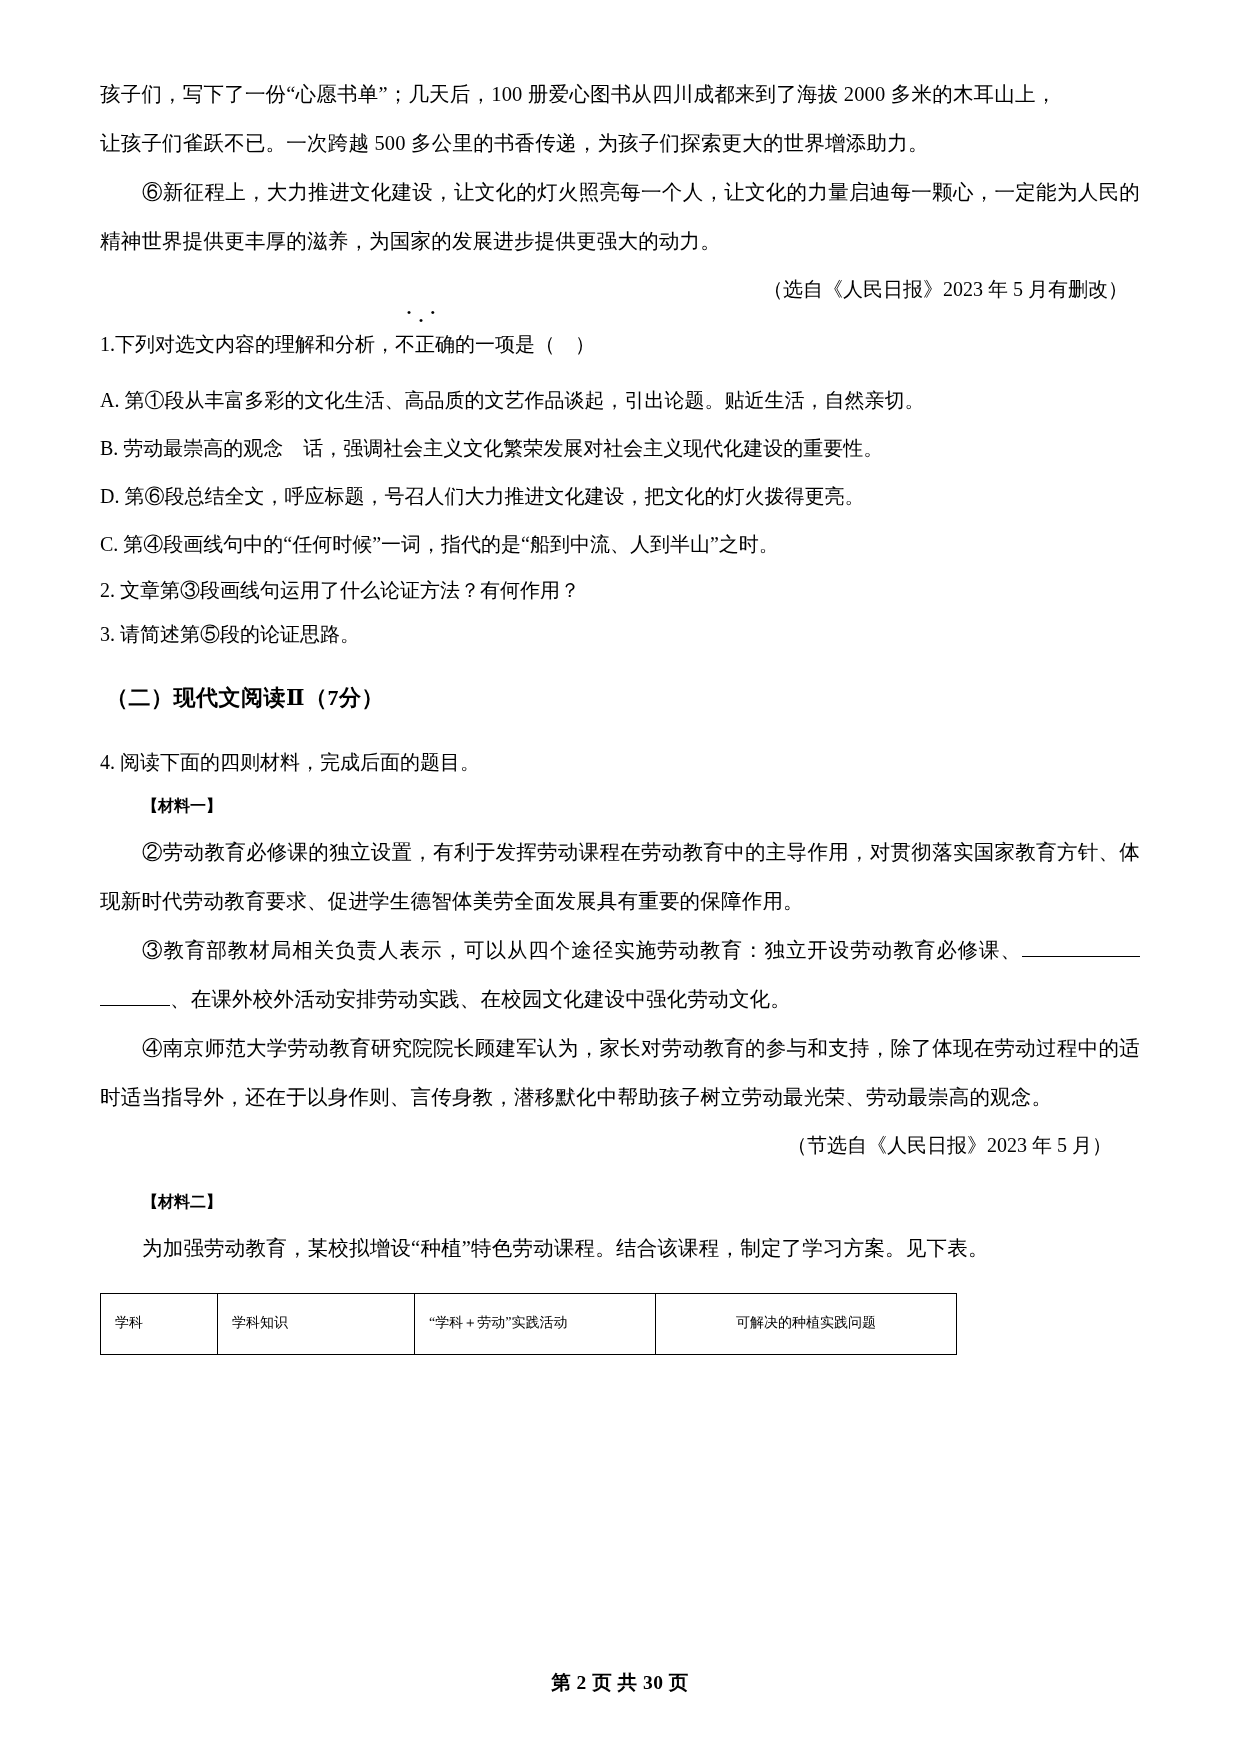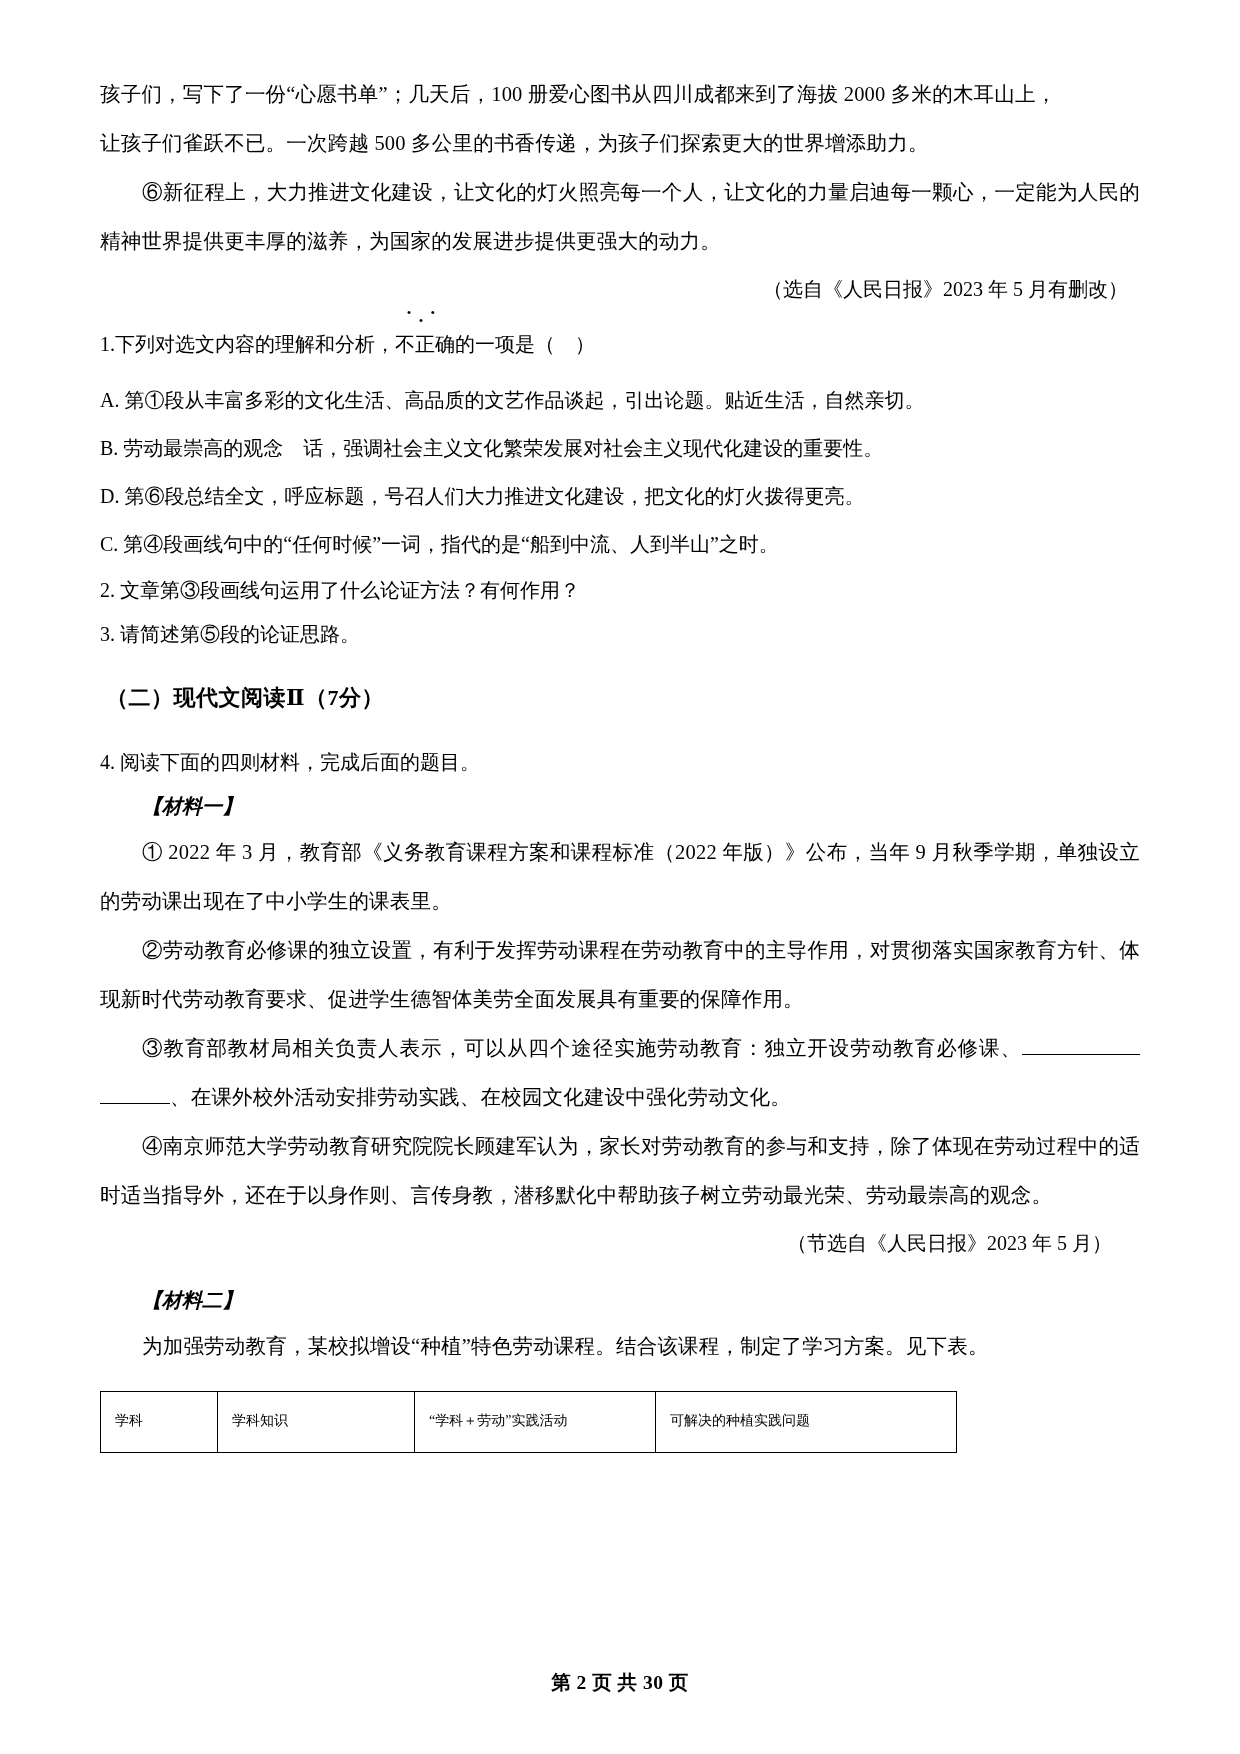--- a/index.html
+++ b/index.html
@@ -60,26 +60,25 @@
   }
   .section-head {
     font-size: 22px;
     font-weight: bold;
     line-height: 40px;
     margin: 0;
     padding-left: 6px;
     letter-spacing: 0.5px;
   }
   .mat-label {
-    font-size: 20px;
+    font-size: 16px;
     line-height: 44px;
     margin: 0;
     font-weight: bold;
     padding-left: 42px;
-    font-style: italic;
   }
   .spacer-sm { height: 12px; }
   .spacer-md { height: 22px; }
 
   
   .emph {
     position: relative;
     display: inline-block;
   }
   .emph .dots {
@@ -115,21 +114,21 @@
     border: 1.6px solid #000;
     font-size: 14px;
     line-height: 28px;
     padding: 12px 14px 14px 14px;
     vertical-align: middle;
     height: 34px;
   }
   .plan-table td.c0 { width: 88px; }
   .plan-table td.c1 { width: 168px; }
   .plan-table td.c2 { width: 212px; }
-  .plan-table td.c3 { width: 272px; }
+  .plan-table td.c3 { width: 272px; text-align: center; }
 
   
   .footer {
     position: absolute;
     left: 0;
     bottom: 58px;
     width: 1240px;
     text-align: center;
     font-size: 19.5px;
     font-weight: bold;
@@ -165,21 +164,20 @@
   <div class="spacer-md"></div>
 
   <h2 class="section-head">（二）现代文阅读Ⅱ（7分）</h2>
 
   <div class="spacer-md"></div>
 
   <p class="q-line">4. 阅读下面的四则材料，完成后面的题目。</p>
 
   <p class="mat-label">【材料一】</p>
 
-  <p class="para indent">① 2022 年 3 月，教育部《义务教育课程方案和课程标准（2022 年版）》公布，当年 9 月秋季学期，单独设立的劳动课出现在了中小学生的课表里。</p>
   <p class="para indent">②劳动教育必修课的独立设置，有利于发挥劳动课程在劳动教育中的主导作用，对贯彻落实国家教育方针、体现新时代劳动教育要求、促进学生德智体美劳全面发展具有重要的保障作用。</p>
 
   <p class="para indent"><span>③教育部教材局相关负责人表示，可以从四个途径实施劳动教育：独立开设劳动教育必修课、</span><span class="underline-seg"></span><span class="underline-seg short"></span><span>、在课外校外活动安排劳动实践、在校园文化建设中强化劳动文化。</span></p>
 
   <p class="para indent">④南京师范大学劳动教育研究院院长顾建军认为，家长对劳动教育的参与和支持，除了体现在劳动过程中的适时适当指导外，还在于以身作则、言传身教，潜移默化中帮助孩子树立劳动最光荣、劳动最崇高的观念。</p>
 
   <p class="cite mid">（节选自《人民日报》2023 年 5 月）</p>
 
   <div class="spacer-sm"></div>
 

